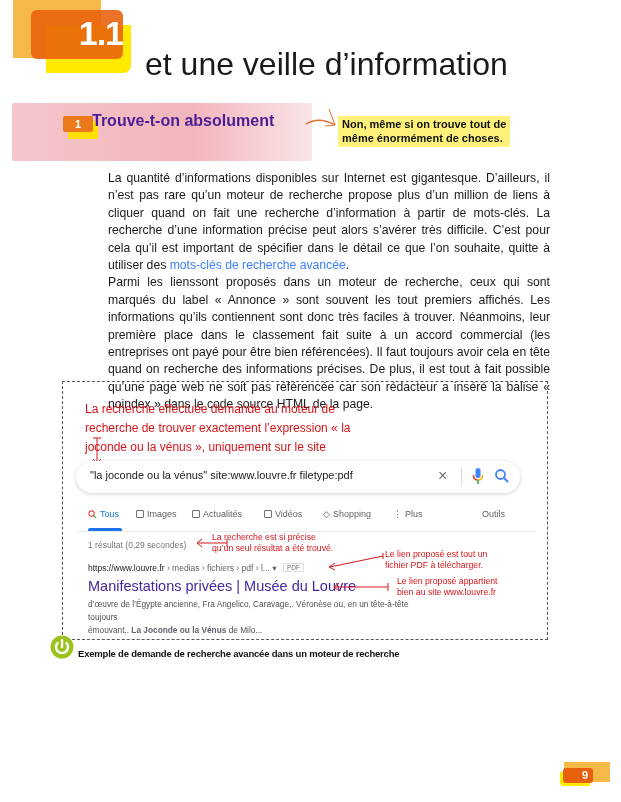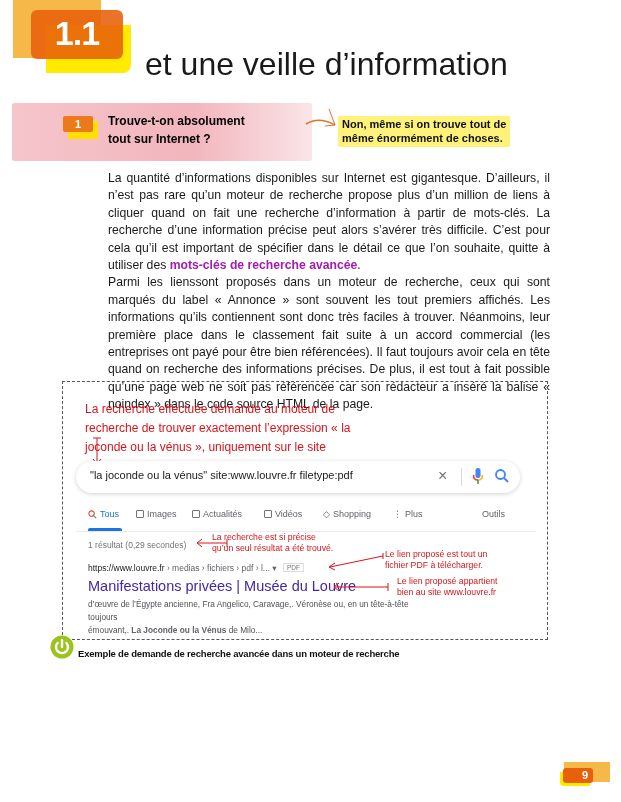--- a/index.html
+++ b/index.html
@@ -3,36 +3,36 @@
   <meta charset="utf-8">
   <style>
     * { box-sizing: border-box; margin: 0; padding: 0; }
     html, body { width: 621px; height: 802px; background: #ffffff; overflow: hidden; }
     body { position: relative; font-family: "Liberation Sans", sans-serif; color: #1a1a1a; }
 
     
     .badge-back { position: absolute; left: 13px; top: 0; width: 88px; height: 58px; background: #f7b84a; }
     .badge-yellow { position: absolute; left: 46px; top: 25px; width: 85px; height: 48px; background: #ffea00; border-radius: 0 0 8px 0; }
     .badge-front { position: absolute; left: 31px; top: 10px; width: 92px; height: 49px; background: rgba(232,96,10,0.88); border-radius: 6px; }
-    .badge-num { position: absolute; left: 31px; top: 14px; width: 92px; text-align: center; color: #fff; font-weight: bold; font-size: 34px; letter-spacing: -1px; }
+    .badge-num { position: absolute; left: 31px; top: 14px; width: 92px; text-align: right; color: #fff; font-weight: bold; font-size: 34px; letter-spacing: -1px; }
 
     .page-title { position: absolute; left: 145px; top: 13px; font-size: 32px; line-height: 34px; color: #1a1a1a; font-weight: normal; }
 
     
     .brush { position: absolute; left: 12px; top: 103px; width: 300px; height: 58px; background: linear-gradient(90deg, rgba(236,150,160,0.55), rgba(236,150,160,0.7) 60%, rgba(236,150,160,0.25)); border-radius: 2px; }
     .q-num-yellow { position: absolute; left: 68px; top: 121px; width: 30px; height: 18px; background: #ffe000; }
     .q-num { position: absolute; left: 63px; top: 116px; width: 30px; height: 16px; background: #ec7a1c; color: #fff; font-size: 11px; font-weight: bold; text-align: center; line-height: 16px; border-radius: 2px; }
-    .q-text { position: absolute; left: 108px; top: 112px; font-size: 12px; line-height: 18px; font-weight: bold; color: #000000; }
+    .q-text { position: absolute; left: 92px; top: 112px; font-size: 16px; line-height: 18px; font-weight: bold; color: #4c1d95; }
     .q-arrow { position: absolute; left: 305px; top: 106px; }
     .answer { position: absolute; left: 338px; top: 116px; background: #fff27a; padding: 1px 4px 2px 4px; font-size: 11px; line-height: 14px; font-weight: bold; color: #111; }
 
     
     .body-text { position: absolute; left: 108px; top: 170px; width: 442px; font-size: 12.2px; line-height: 17.4px; color: #1a1a1a; text-align: justify; }
     .body-text p { margin: 0; }
-    .highlight { color: #a21caf; font-weight: bold; }
+    .highlight { color: #3b82f6; font-weight: normal; }
 
     
     .fig-box { position: absolute; left: 62px; top: 381px; width: 486px; height: 259px; border: 1px dashed #555; }
     .note-top { position: absolute; left: 85px; top: 400px; width: 290px; font-size: 12px; line-height: 19px; color: #d7141a; }
     .down-arrow { position: absolute; left: 92px; top: 437px; }
 
     .search-bar { position: absolute; left: 76px; top: 461px; width: 444px; height: 32px; border-radius: 16px; background: #fff; box-shadow: 0 1px 4px rgba(0,0,0,0.18); }
     .search-query { position: absolute; left: 14px; top: 8px; font-size: 11px; color: #202124; }
     .search-clear { position: absolute; left: 362px; top: 6px; font-size: 16px; color: #70757a; line-height: 18px; }
     .search-sep { position: absolute; left: 385px; top: 7px; width: 1px; height: 18px; background: #dadce0; }
@@ -77,21 +77,20 @@
 <h1 class="page-title">
   <br>
   <span>et une veille d’information</span>
 </h1>
 
 <div class="brush"></div>
 <div class="q-num-yellow"></div>
 <div class="q-num">1</div>
 <div class="q-text">
   <span>Trouve-t-on absolument</span><br>
-  <span>tout sur Internet ?</span>
 </div>
 <svg class="q-arrow" width="34" height="26" viewBox="0 0 34 26">
   <path d="M1 18 Q 14 10 30 19" stroke="#e8702a" stroke-width="1.5" fill="none"></path>
   <path d="M24 3 L30 19 L20 20" stroke="#e8702a" stroke-width="1" fill="none"></path>
 </svg>
 <div class="answer">
   <span>Non, même si on trouve tout de</span><br>
   <span>même énormément de choses.</span>
 </div>
 

